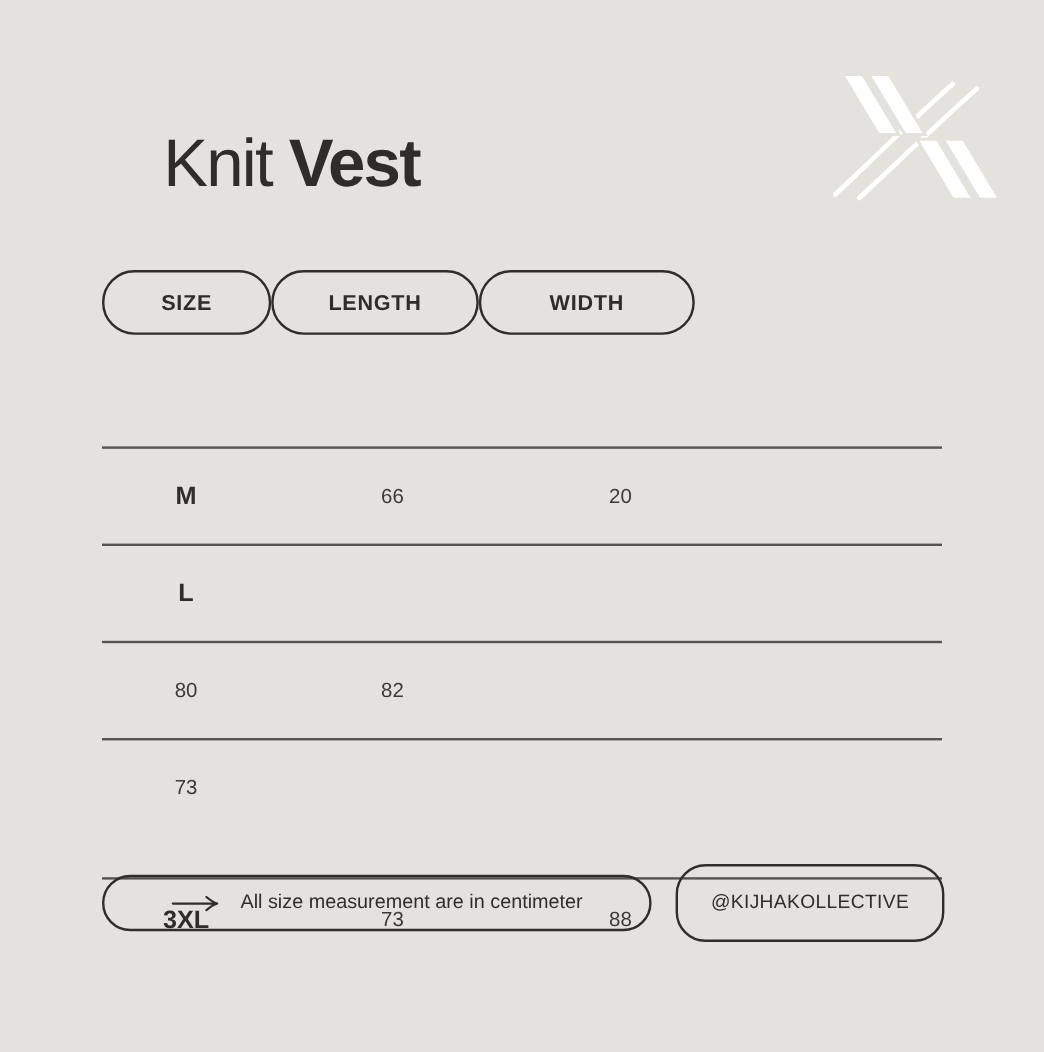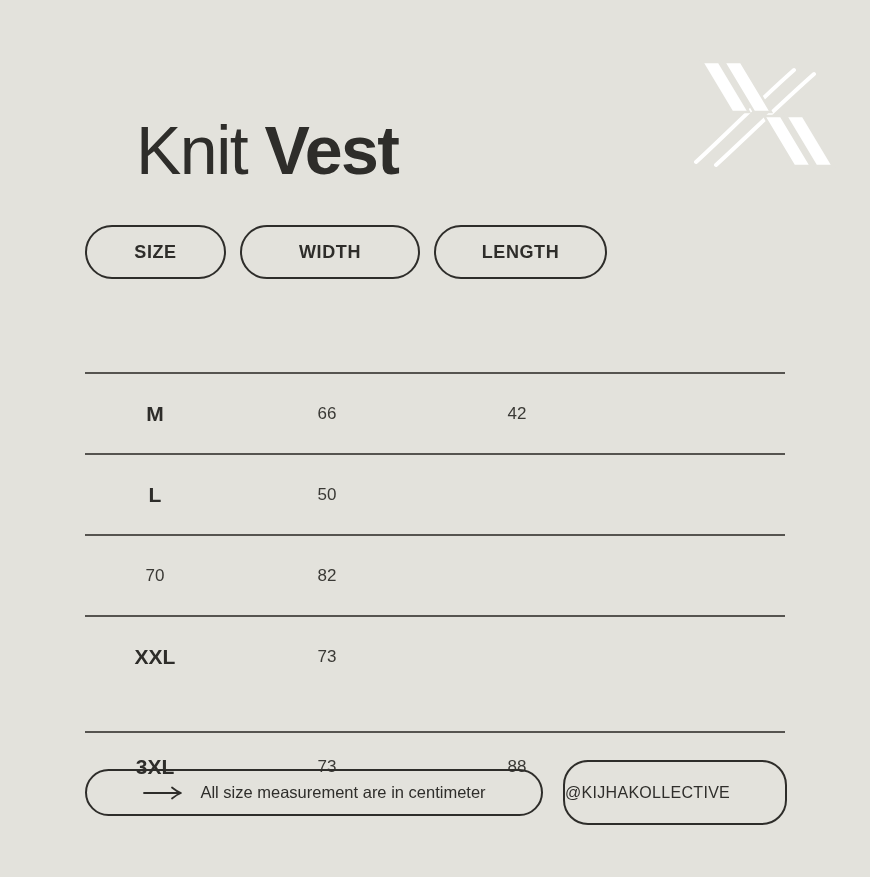--- a/index.html
+++ b/index.html
@@ -4,28 +4,28 @@
 <style>
   html,body{margin:0;padding:0;background:#e3e2dc;}
   .poster{
     position:relative;width:870px;height:877px;overflow:hidden;
     background:#e3e2dc;color:#2e2d2a;
     font-family:"Liberation Sans","DejaVu Sans",sans-serif;
   }
   
   .title{
     position:absolute;left:136px;top:70px;
-    font-size:68px;line-height:1;letter-spacing:-1.5px;
+    font-size:56px;line-height:1;letter-spacing:-1.5px;
     font-weight:400;color:#2e2d2a;white-space:nowrap;
   }
   .title .bold{font-weight:800;}
   
   .logo{position:absolute;left:688px;top:58px;width:148px;height:112px;}
   
-  .pills{position:absolute;left:85px;top:225px;display:flex;gap:14px;}
+  .pills{position:absolute;left:85px;top:225px;display:flex;}
   .pill{
     height:54px;box-sizing:border-box;
     border:2px solid #2e2d2a;border-radius:28px;
     display:flex;align-items:center;justify-content:center;
     font-weight:700;font-size:18px;letter-spacing:.6px;color:#2e2d2a;
     background:transparent;
   }
   .pill.w-size{width:141px;}
   .pill.w-length{width:173px;}
   .pill.w-width{width:180px;}
@@ -34,33 +34,33 @@
   .trow{
     display:grid;grid-template-columns:140px 204px 176px;
     align-items:center;height:79px;
     border-top:2px solid #565450;
   }
   .trow:last-child{height:68px;margin-top:35px;}
   .c-size{font-weight:700;font-size:21px;text-align:center;color:#2e2d2a;}
   .c-val{font-weight:400;font-size:17px;text-align:center;color:#3a3935;}
   
   .footer{
-    position:absolute;left:85px;top:760px;width:702px;
+    position:absolute;left:85px;top:720px;width:702px;
     display:flex;justify-content:space-between;align-items:center;
   }
   .note-pill{
     width:458px;height:47px;box-sizing:border-box;
     border:2px solid #2e2d2a;border-radius:25px;
     display:flex;align-items:center;justify-content:center;gap:16px;
   }
   .note-text{font-size:16.5px;color:#2f2e2b;}
   .handle-pill{
     width:224px;height:65px;box-sizing:border-box;
     border:2px solid #2e2d2a;border-radius:25px;
-    display:flex;align-items:center;justify-content:flex-start;
+    display:flex;align-items:center;justify-content:center;
     font-size:16px;letter-spacing:.3px;color:#2f2e2b;
   }
   .arrow-icon svg{display:block;}
 </style>
 </head>
 <body>
 
 <div class="poster">
 
   <h1 class="title"><span>Knit</span> <span class="bold">Vest</span></h1>
@@ -77,44 +77,42 @@
         <polygon points="76,58 93,58 123,108 106,108"></polygon>
         <polygon points="98,58 115,58 145,108 128,108"></polygon>
       </g>
     </svg>
   </div>
 
   <div class="pills">
     <div class="pill w-size">
         <span>SIZE</span>
       </div>
+    <div class="pill w-length">
+        <span>LENGTH</span>
+      </div>
     <div class="pill w-width">
         <span>WIDTH</span>
-      </div>
-    <div class="pill w-length">
-        <span>LENGTH</span>
       </div>
   </div>
 
   <div class="table">
     <div class="trow">
       <span class="c-size">M</span>
       <span class="c-val">66</span>
-      <span class="c-val">42</span>
+      <span class="c-val">20</span>
     </div>
     <div class="trow">
       <span class="c-size">L</span>
-      <span class="c-val">50</span>
     </div>
     <div class="trow">
-      <span class="c-val">70</span>
+      <span class="c-val">80</span>
       <span class="c-val">82</span>
     </div>
     <div class="trow">
-      <span class="c-size">XXL</span>
       <span class="c-val">73</span>
     </div>
     <div class="trow">
       <span class="c-size">3XL</span>
       <span class="c-val">73</span>
       <span class="c-val">88</span>
     </div>
   </div>
 
   <div class="footer">

